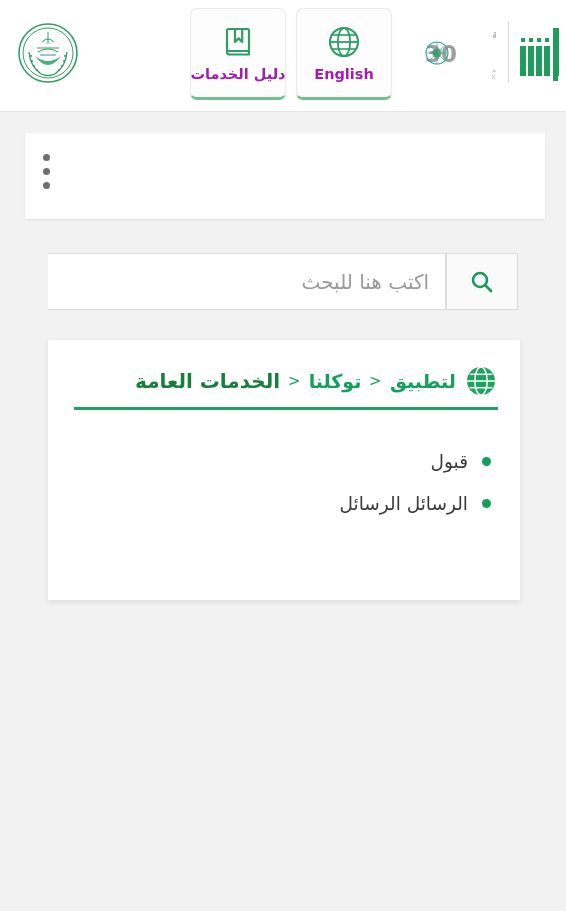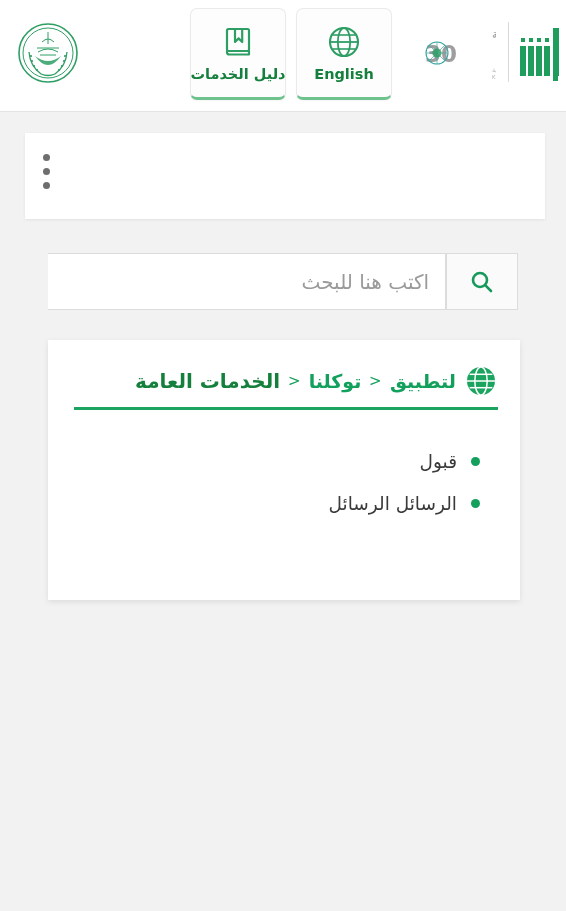--- a/index.html
+++ b/index.html
@@ -59,21 +59,21 @@
   }
 
   .header-card .card-icon {
     width: 34px;
     height: 34px;
     display: block;
   }
 
   .header-card .card-label {
     font-size: 14.5px;
-    color: #15803d;
+    color: #a21caf;
     font-weight: bold;
     white-space: nowrap;
   }
 
   .vision-logo {
     position: absolute;
     left: 404px;
     top: 26px;
     width: 92px;
     height: 56px;
@@ -229,21 +229,21 @@
     right: 22px;
     top: 67px;
     width: 424px;
     height: 3px;
     background: #1aa45f;
   }
 
   
   .bc-list {
     position: absolute;
-    right: 40px;
+    right: 29px;
     top: 100px;
     width: 430px;
     list-style: none;
     direction: rtl;
   }
 
   .bc-list li {
     display: flex;
     flex-direction: row;
     align-items: center;

